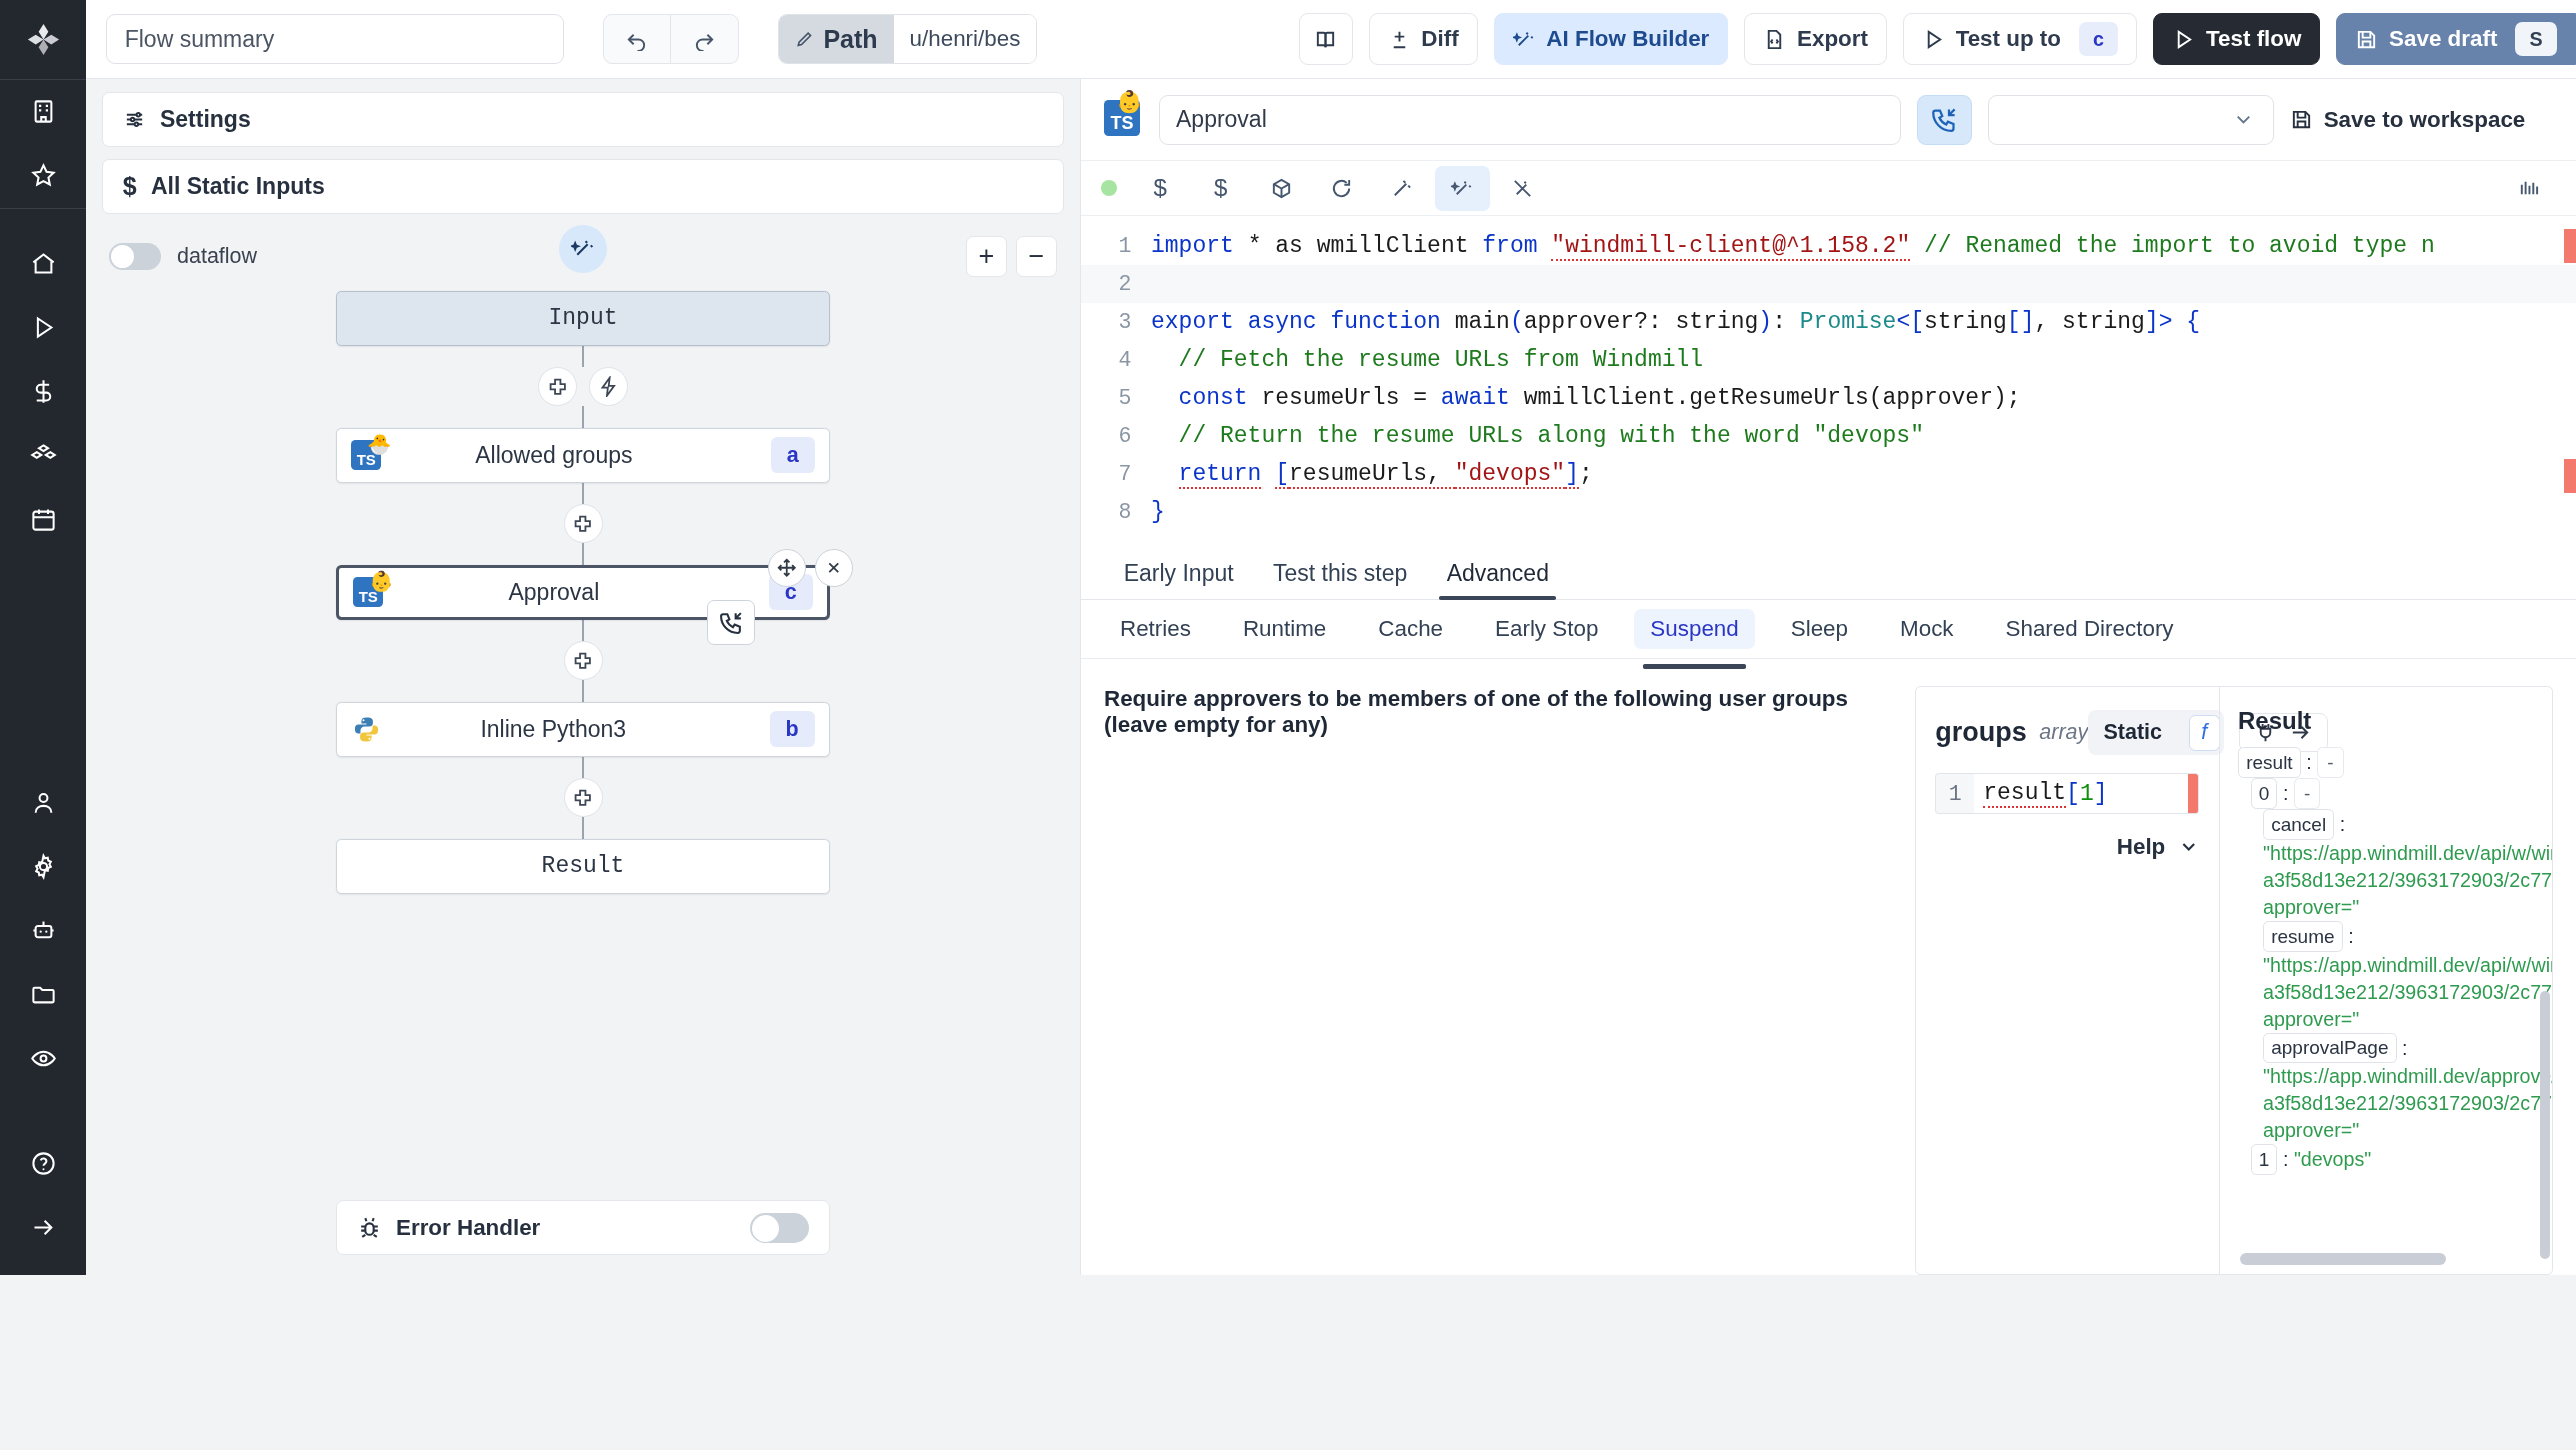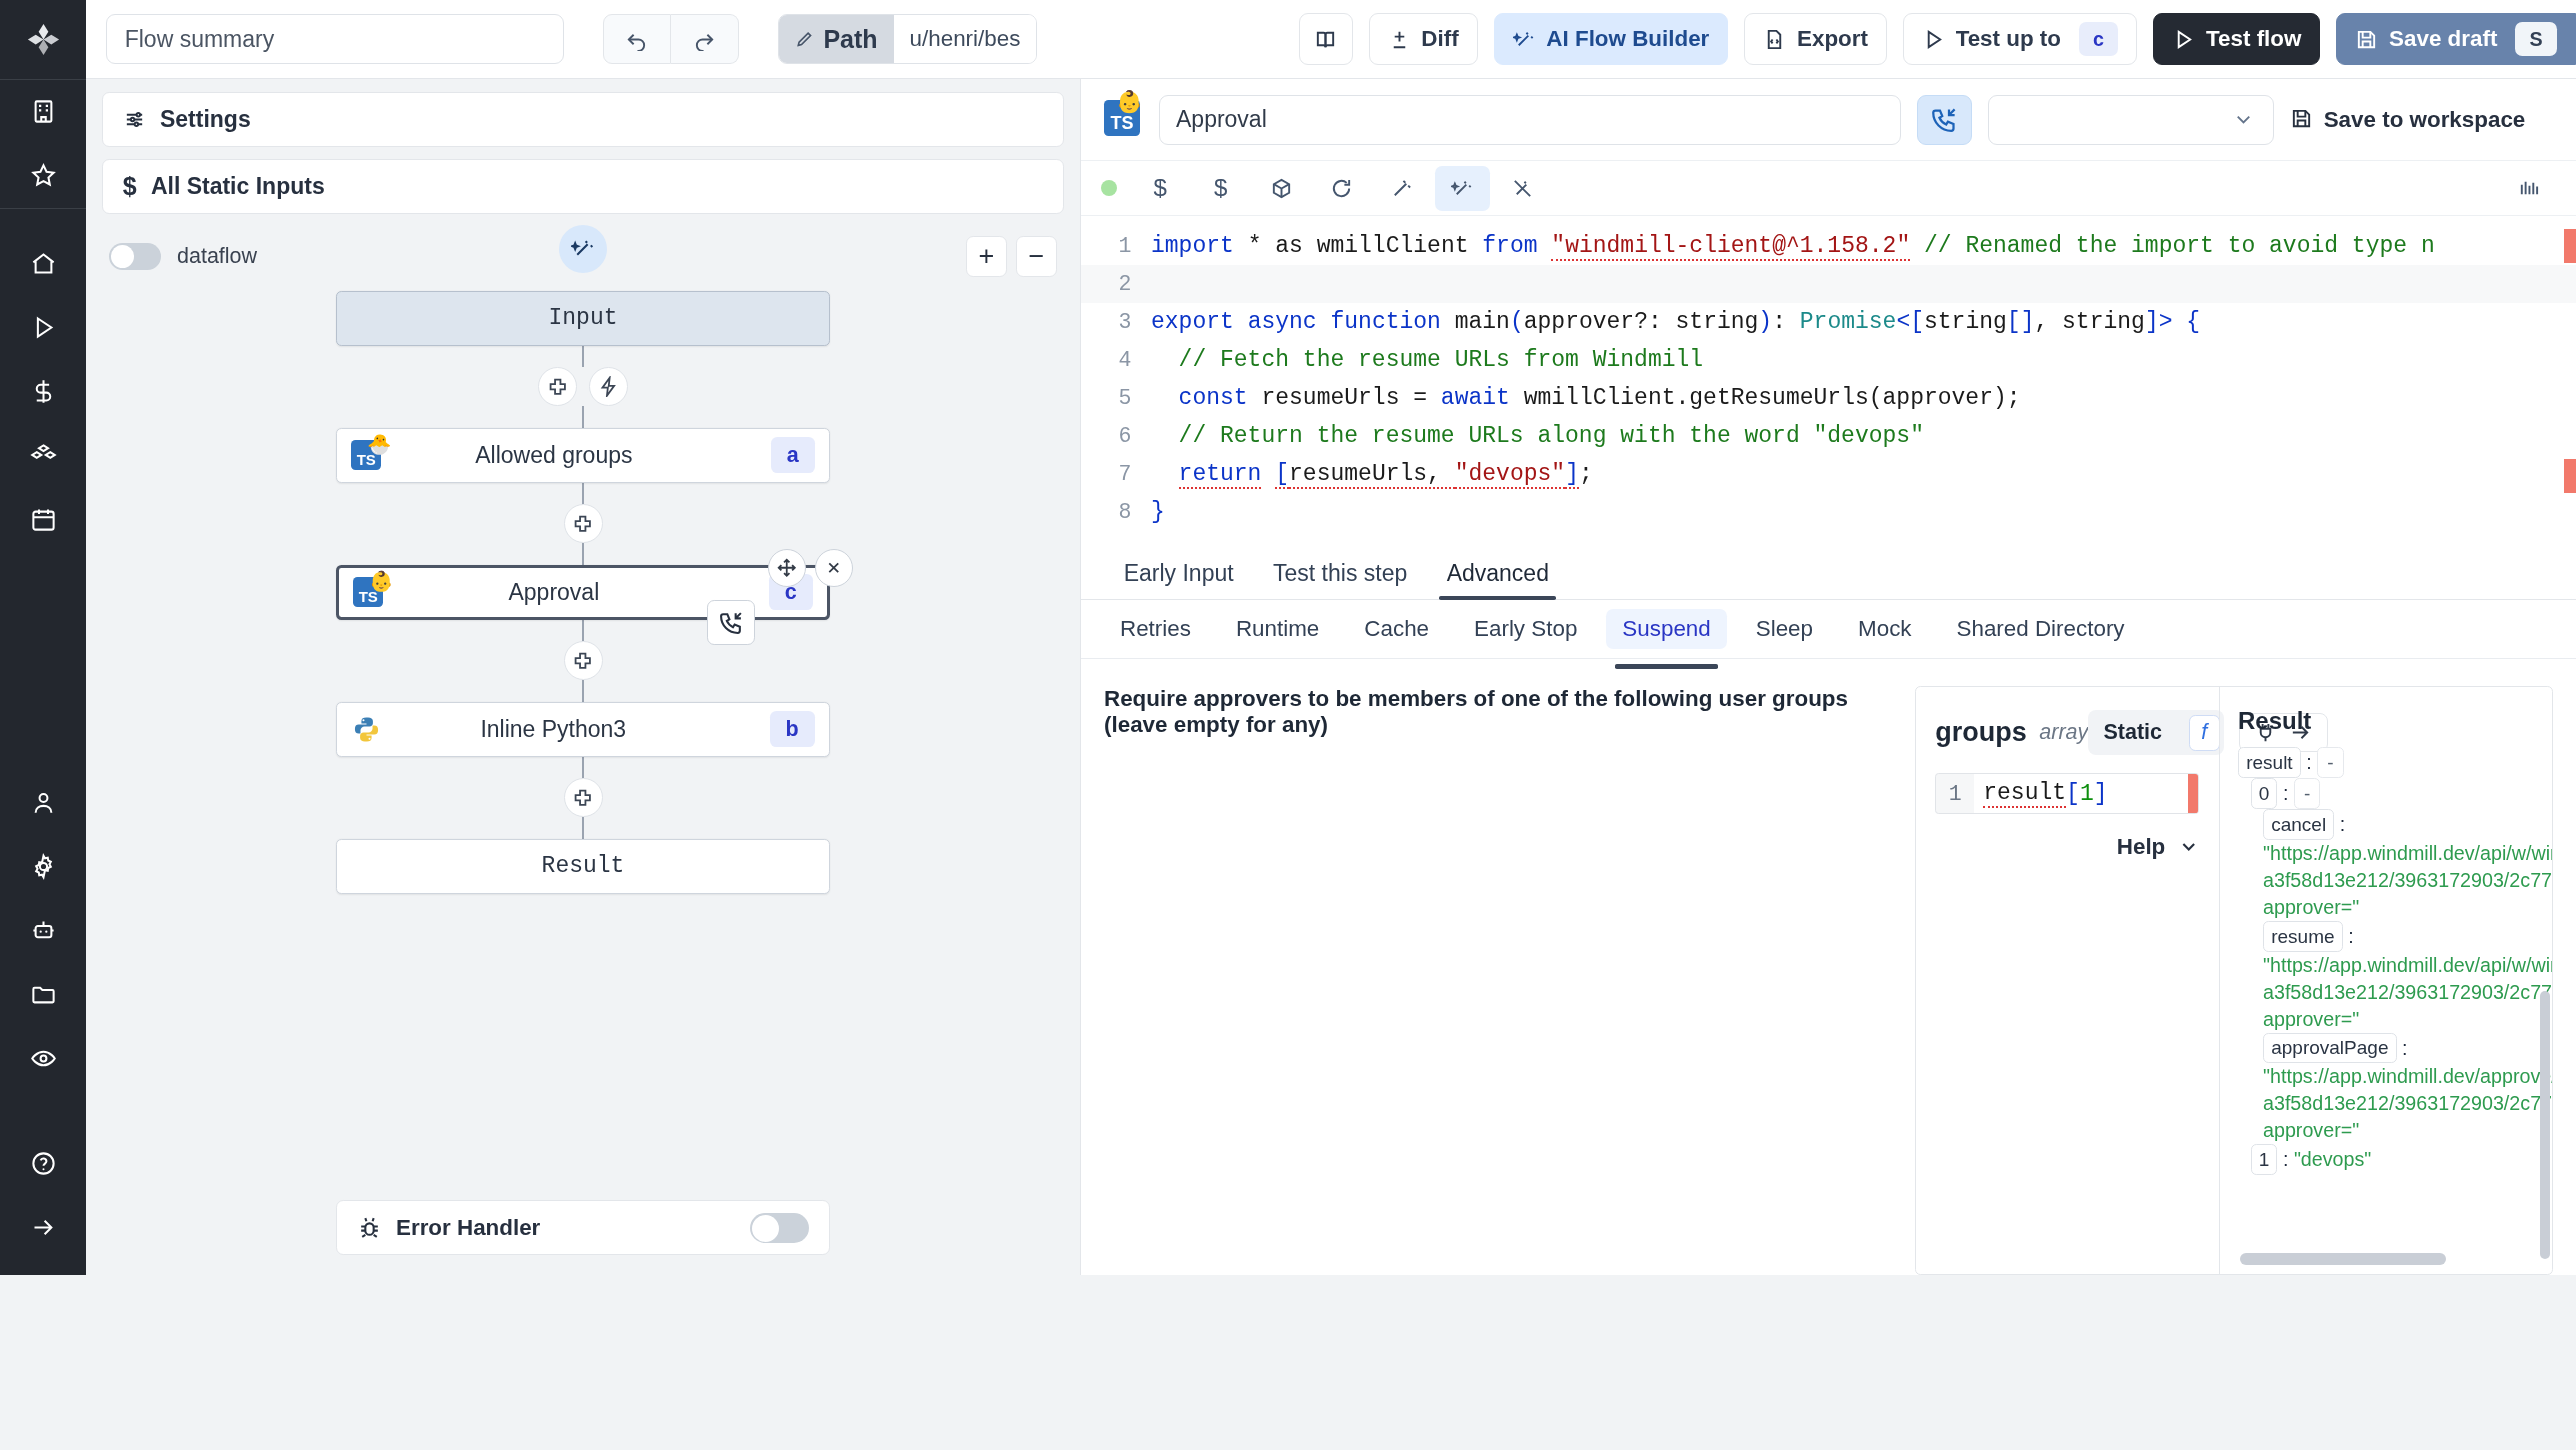--- a/index.html
+++ b/index.html
@@ -199,21 +199,21 @@
   .hd-icon-btn {
     width: 55px; height: 50px; border-radius: 9px; background: #d8e8fb; border: 0.9px solid #c5dcf6;
     display: flex; align-items: center; justify-content: center; cursor: pointer;
   }
   .hd-icon-btn svg { width: 27px; height: 27px; stroke: #1d63b8; fill: none; stroke-width: 2; }
   .hd-select {
     width: 286px; height: 50px; border: 0.9px solid #dfe3e8; border-radius: 9px; background: #fff;
     display: flex; align-items: center; justify-content: flex-end; padding: 0 18px; cursor: pointer;
   }
   .hd-select svg { width: 23px; height: 23px; stroke: #64748b; fill: none; stroke-width: 2; }
-  .save-ws { display: flex; align-items: flex-start; gap: 10.7px; font-size: 22.4px; font-weight: bold; color: #27303f; cursor: pointer; white-space: nowrap; }
+  .save-ws { display: flex; align-items: center; gap: 10.7px; font-size: 22.4px; font-weight: bold; color: #27303f; cursor: pointer; white-space: nowrap; }
   .save-ws svg { width: 23px; height: 23px; stroke: #27303f; fill: none; stroke-width: 2; }
 
   .editor-toolbar {
     height: 55px; display: flex; align-items: center; gap: 5.4px; padding: 0 19.7px;
     border-bottom: 0.9px solid #edf0f3;
   }
   .status-dot { width: 16px; height: 16px; border-radius: 50%; background: #a7e3a1; margin-right: 10.7px; }
   .tb-ico {
     width: 55px; height: 45px; border-radius: 7.2px; display: flex; align-items: center; justify-content: center; cursor: pointer;
   }
@@ -244,21 +244,21 @@
     border-bottom: 0.9px solid #e3e6ea;
   }
   .tab-main {
     font-size: 23px; color: #334155; padding: 0 19.7px 12.5px 19.7px; cursor: pointer; position: relative;
   }
   .tab-main.active { color: #1f2937; }
   .tab-main.active::after {
     content: ""; position: absolute; left: 12.5px; right: 12.5px; bottom: -0.9px; height: 4.5px; background: #3b4658; border-radius: 1.8px;
   }
   .tabs-sub {
-    height: 59px; display: flex; align-items: center; gap: 13px; padding: 0 23px;
+    height: 59px; display: flex; align-items: center; gap: 20px; padding: 0 23px;
     border-bottom: 0.9px solid #e9ecf0;
   }
   .tab-sub { font-size: 22.4px; color: #334155; padding: 7.2px 16px; border-radius: 7.2px; cursor: pointer; position: relative; }
   .tab-sub.active { background: #eef4fe; color: #2a36c4; }
   .tab-sub.active::after {
     content: ""; position: absolute; left: 9px; right: 9px; bottom: -19.7px; height: 5.4px; background: #3b4658; border-radius: 1.8px;
   }
 
   .suspend-body { flex: 1 1 auto; padding: 27px 23px 0 23px; min-height: 0; display: flex; flex-direction: row; }
   .suspend-title { font-size: 22.4px; font-weight: bold; color: #1e2836; margin-bottom: 23px; }

